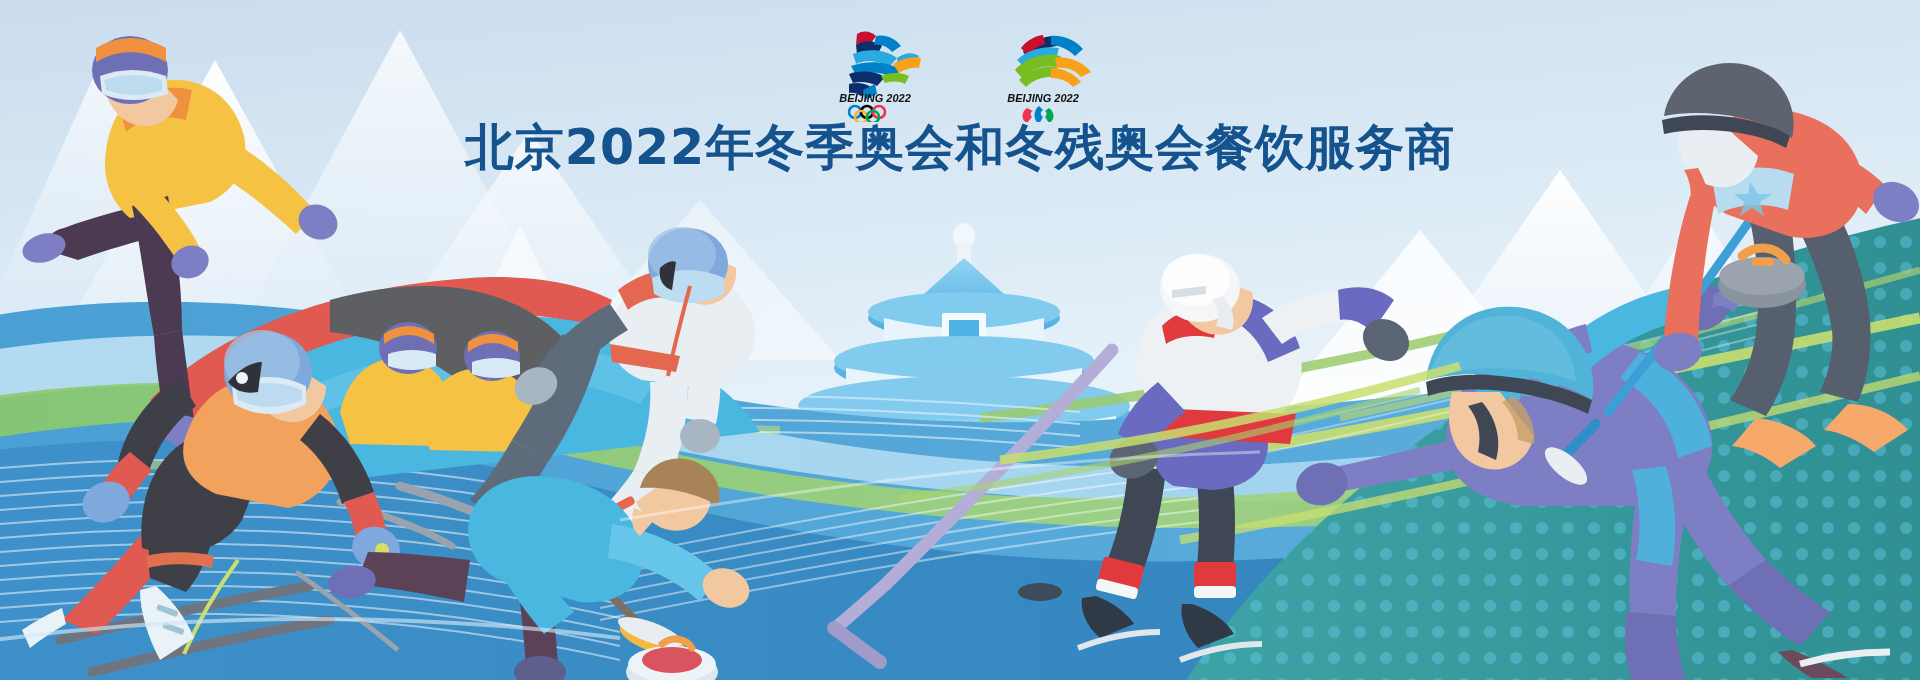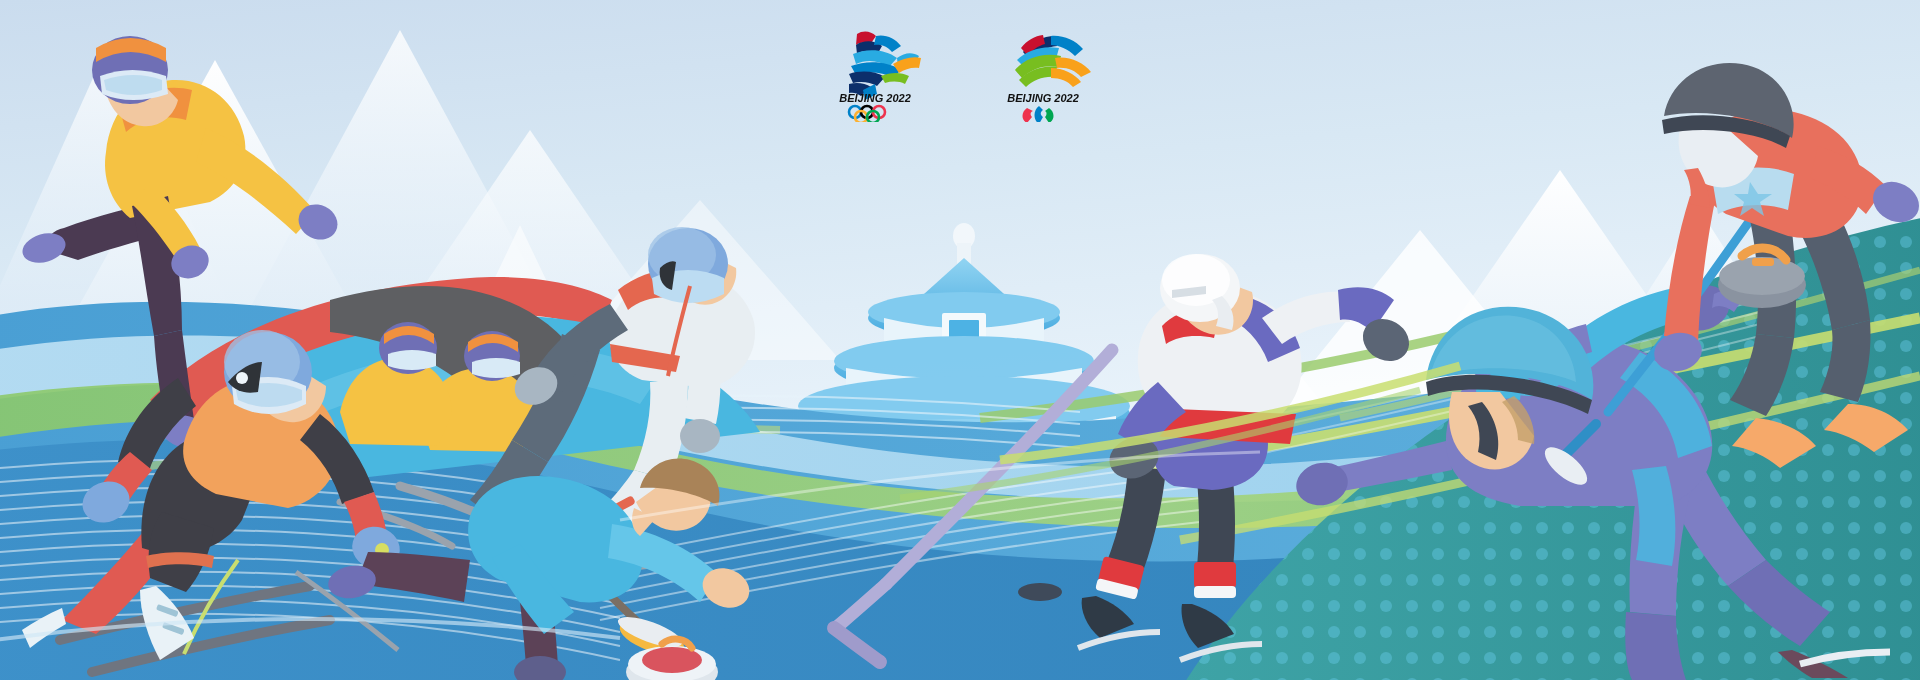--- a/index.html
+++ b/index.html
@@ -583,14 +583,15 @@
 
         <g>
           <path d="M38 86 C 32 90 32 98 38 101 L43 95 C 41 93 41 90 44 89 Z" fill="#ee334e"></path>
           <path d="M50 84 C 44 88 44 98 50 102 L54 95 C 51 93 51 90 54 88 Z" fill="#0081c8"></path>
           <path d="M60 86 C 66 90 66 98 60 101 L56 95 C 58 93 58 90 56 89 Z" fill="#00a651"></path>
         </g>
       </svg>
     </div>
   </div>
 
+  <div id="page-title">北京2022年冬季奥会和冬残奥会餐饮服务商</div>
 
 </div>
 
 </body></html>

